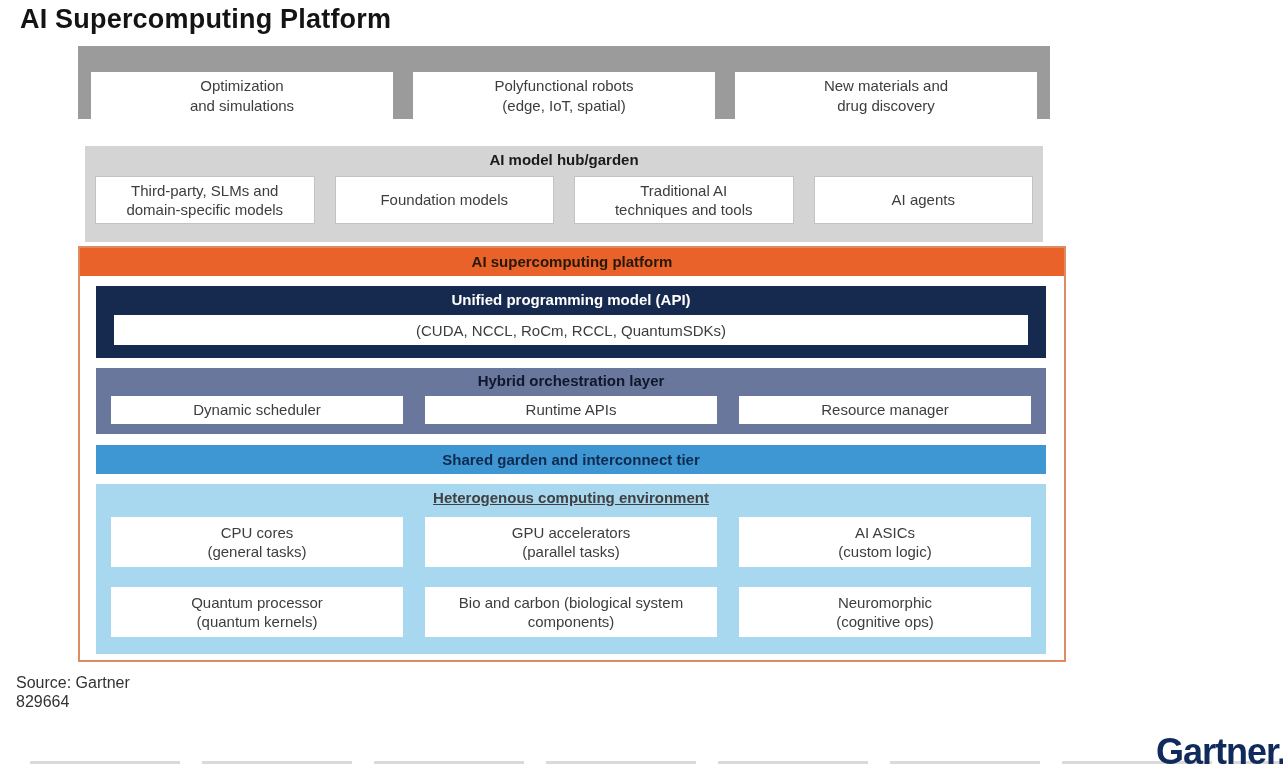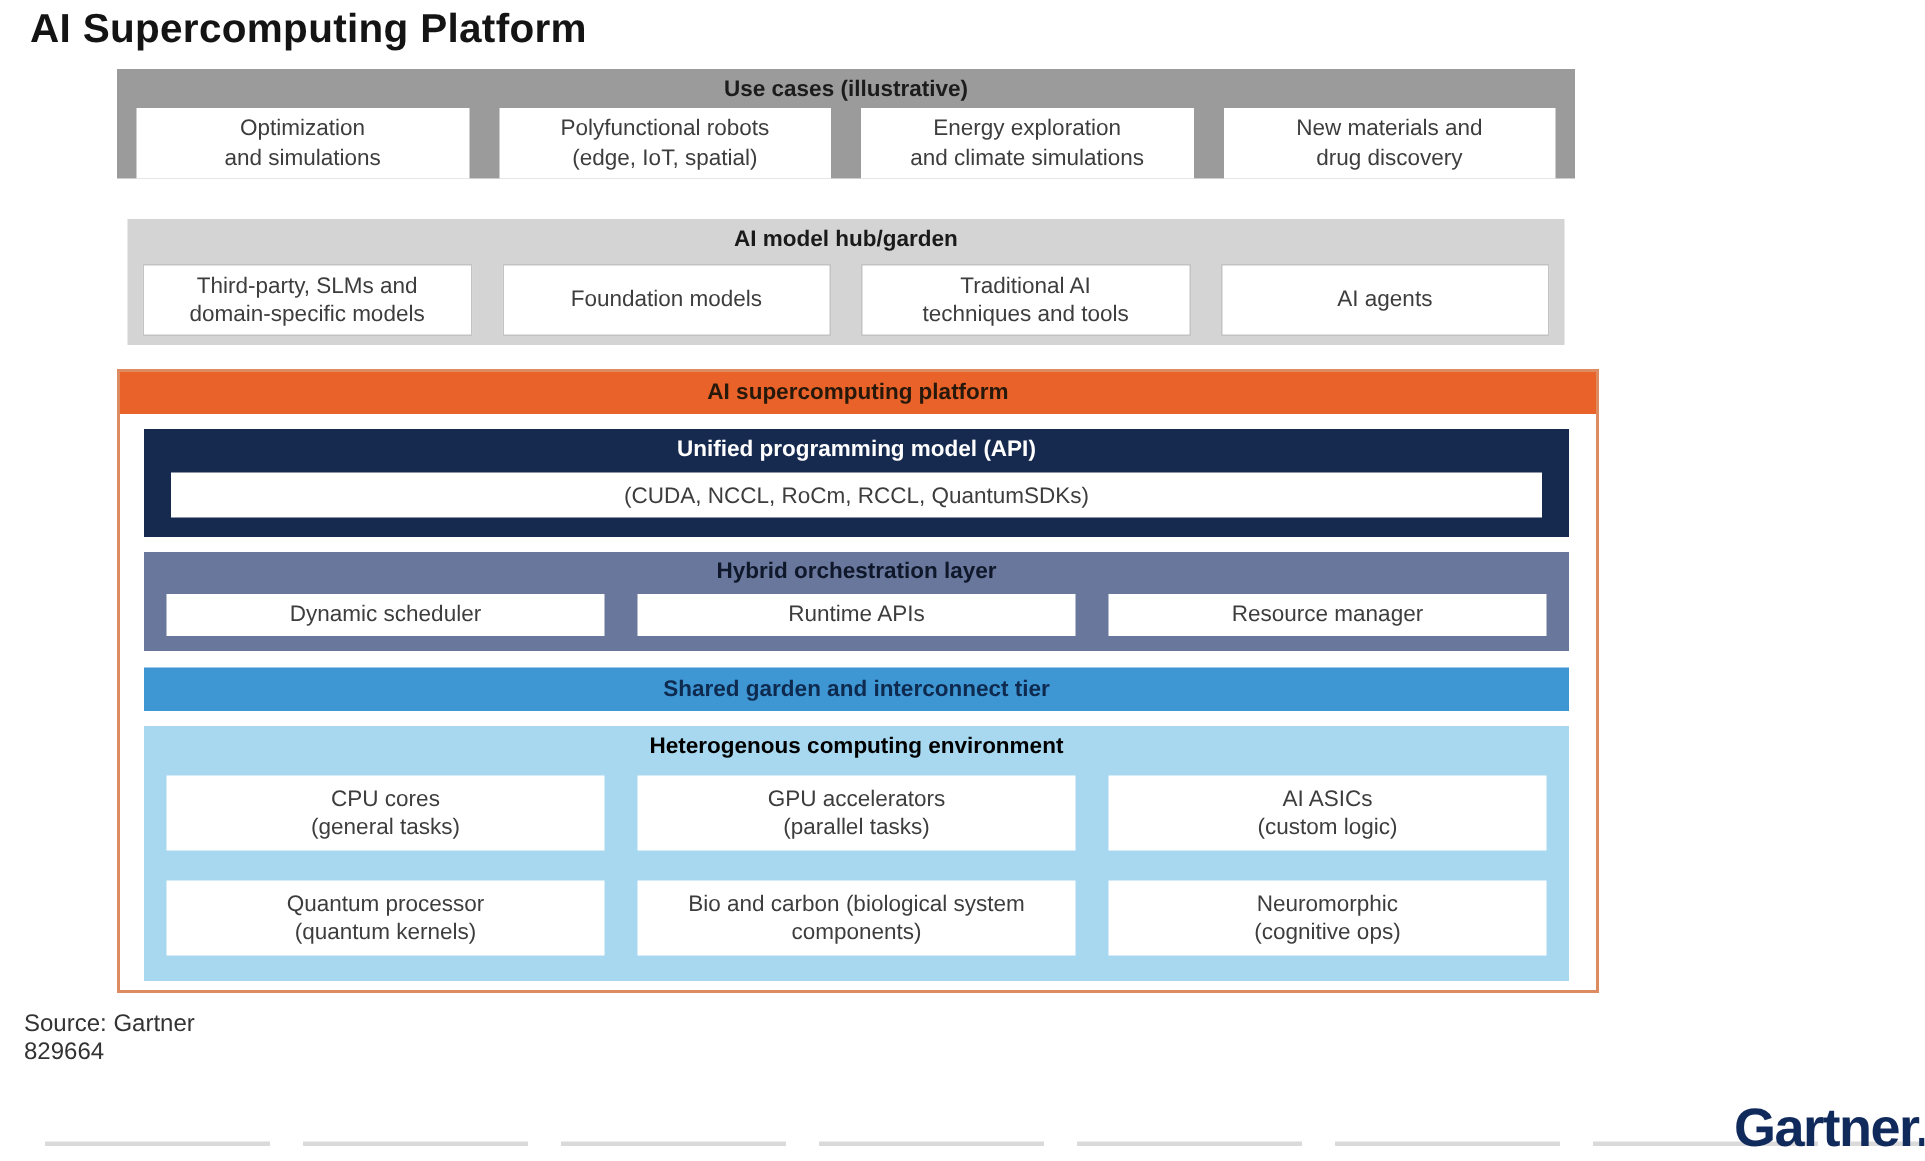--- a/index.html
+++ b/index.html
@@ -27,21 +27,21 @@
     flex: 1; background: #ffffff;
     display: flex; align-items: center; justify-content: center;
     text-align: center; font-size: 15px; color: #3d3d3d;
     line-height: 1.3; white-space: pre-line;
   }
   
   .use-band { left: 78px; top: 46px; width: 972px; height: 73px; background: #9B9B9B; }
   .use-band .band-header { color: #1c1c1c; }
   .use-band .boxes { left: 13px; right: 13px; top: 26px; bottom: 0; gap: 20px; }
   
-  .hub-band { left: 85px; top: 146px; width: 958px; height: 84px; background: #D4D4D4; }
+  .hub-band { left: 85px; top: 146px; width: 958px; height: 96px; background: #D4D4D4; }
   .hub-band .boxes { left: 10px; right: 10px; top: 30px; height: 48px; gap: 20px; }
   .hub-band .wbox { border: 1px solid #C3C3C3; }
   
   .platform {
     left: 78px; top: 246px; width: 988px; height: 416px;
     background: #ffffff; border: 2px solid #DF8B61; box-sizing: border-box;
   }
   .platform-header {
     position: absolute; left: 0; right: 0; top: 0; height: 28px;
     background: #E8622A; text-align: center;
@@ -56,21 +56,21 @@
   }
   .slate-band { position: absolute; left: 16px; top: 120px; width: 950px; height: 66px; background: #68779B; }
   .slate-band .band-header { color: #0f172a; padding-top: 4px; }
   .slate-band .boxes { left: 15px; right: 15px; top: 28px; height: 28px; gap: 22px; }
   .blue-band {
     position: absolute; left: 16px; top: 197px; width: 950px; height: 29px;
     background: #3E96D3; text-align: center;
     font-weight: bold; font-size: 15px; color: #0E2A4E; line-height: 29px;
   }
   .lblue-band { position: absolute; left: 16px; top: 236px; width: 950px; height: 170px; background: #A7D8F0; }
-  .lblue-band .band-header { color: #000000; }
+  .lblue-band .band-header { color: #404040; text-decoration: underline; }
   .lblue-band .row1 { left: 15px; right: 15px; top: 33px; height: 50px; gap: 22px; }
   .lblue-band .row2 { left: 15px; right: 15px; top: 103px; height: 50px; gap: 22px; }
   
   .source-note {
     position: absolute; left: 16px; top: 674px;
     font-size: 16px; color: #333333; line-height: 1.18;
   }
   .timeline {
     position: absolute; left: 30px; top: 761px; width: 1253px; height: 3px;
     background: repeating-linear-gradient(to right,
@@ -82,28 +82,25 @@
   }
 </style>
 </head>
 <body>
 
 <div class="canvas">
 
   <div class="page-title">AI Supercomputing Platform</div>
 
   <div class="band use-band">
-    <div class="band-header">Use cases (illustrative)</div>
     <div class="boxes">
       <div class="wbox">Optimization
 and simulations</div>
       <div class="wbox">Polyfunctional robots
 (edge, IoT, spatial)</div>
-      <div class="wbox">Energy exploration
-and climate simulations</div>
       <div class="wbox">New materials and
 drug discovery</div>
     </div>
   </div>
 
   <div class="band hub-band">
     <div class="band-header">AI model hub/garden</div>
     <div class="boxes">
       <div class="wbox">Third-party, SLMs and
 domain-specific models</div>

